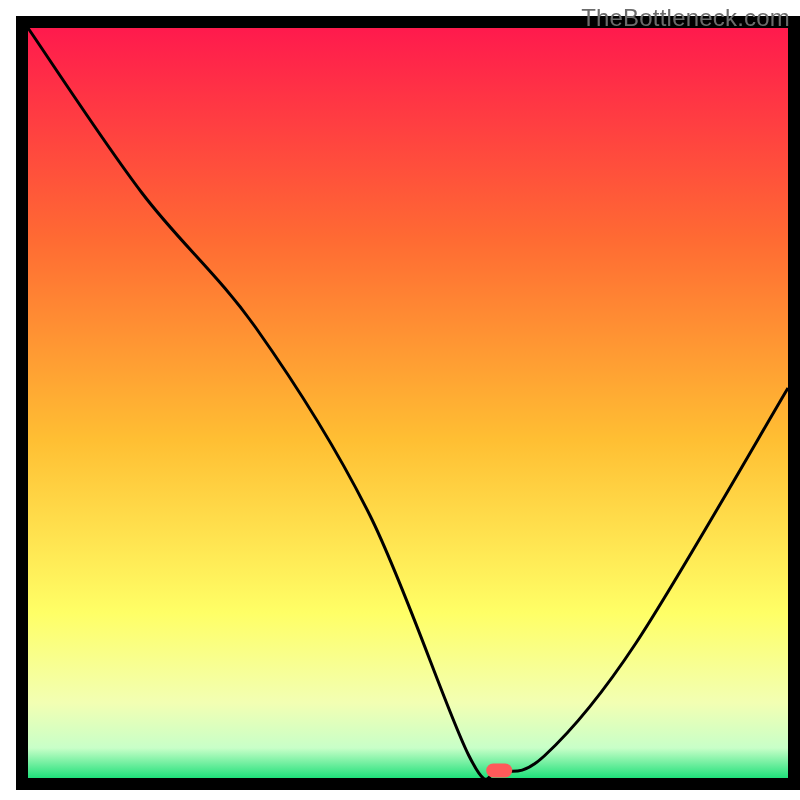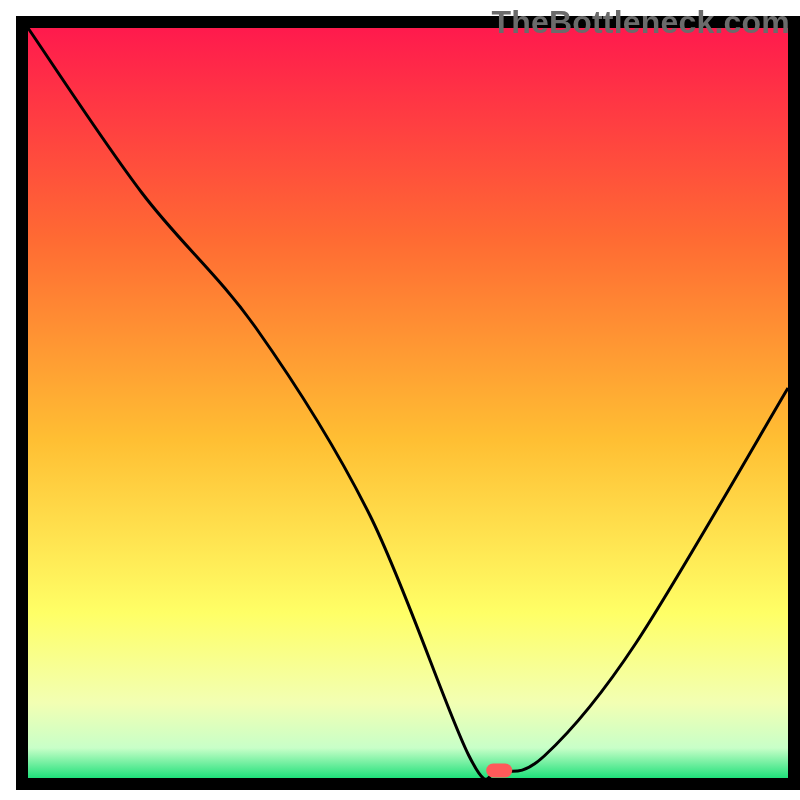--- a/index.html
+++ b/index.html
@@ -12,22 +12,22 @@
   }
   .chart-wrap {
     position: relative;
     width: 800px;
     height: 800px;
   }
   .watermark {
     position: absolute;
     top: 4px;
     right: 10px;
-    font-size: 32px;
-    font-weight: 700;
+    font-size: 24px;
+    font-weight: 400;
     color: #6b6b6b;
     letter-spacing: 0.2px;
     z-index: 5;
   }
   svg {
     display: block;
   }
 </style>
 </head>
 <body>

